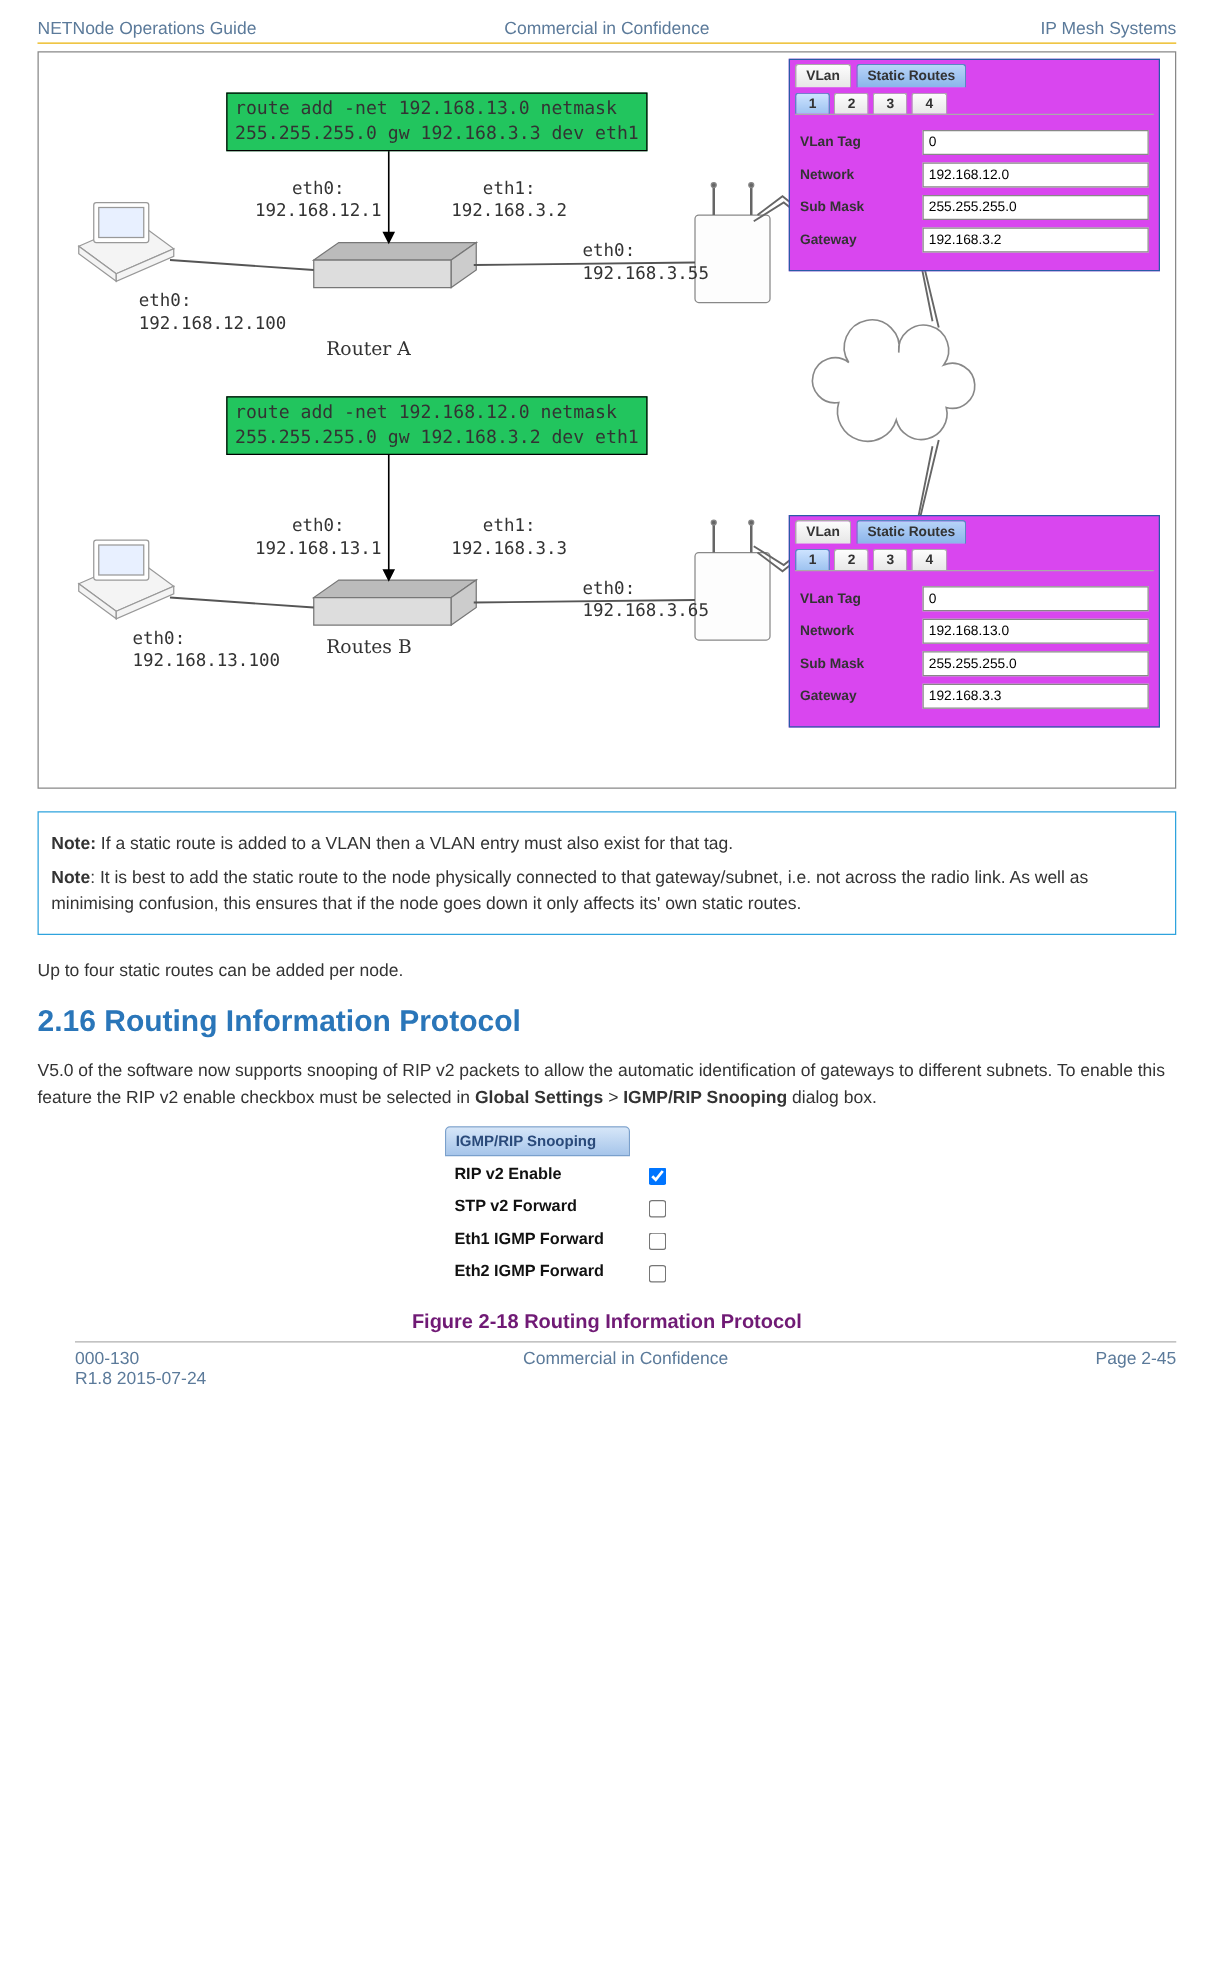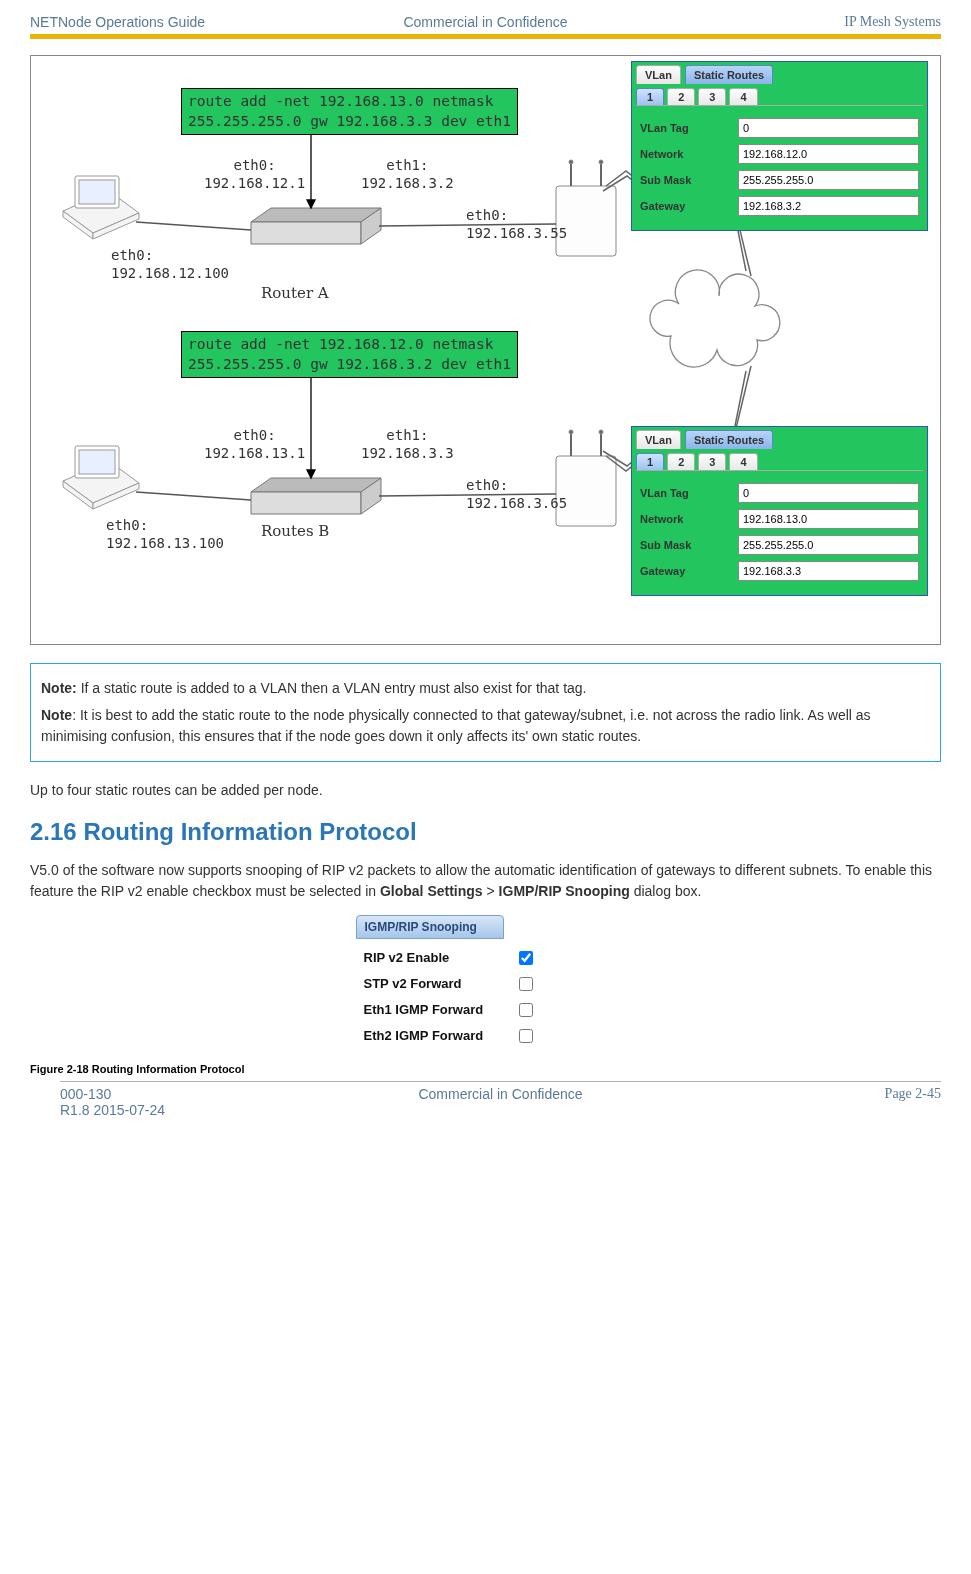--- a/index.html
+++ b/index.html
@@ -11,25 +11,25 @@
     background: #fff;
     width: 911px;
   }
   .page-header, .page-footer {
     display: flex;
     justify-content: space-between;
     color: #5b7a9a;
     font-size: 14px;
     padding: 4px 0;
   }
-  .page-header { border-bottom: 5px solid #eab308; margin-bottom: 16px; }
+  .page-header { border-bottom: 1px solid #eab308; margin-bottom: 6px; }
   .page-footer { border-top: 1px solid #b0b0b0; margin-top: 6px; padding-top: 4px; margin-left: 30px; }
   .hdr-col { width: 33%; }
   .hdr-center { text-align: center; }
-  .hdr-right { text-align: right; font-family: Liberation Serif, serif; }
+  .hdr-right { text-align: right; }
   .diagram-frame {
     border: 1px solid #888;
     padding: 8px 8px 20px 8px;
     position: relative;
     height: 560px;
     margin-bottom: 18px;
     background: #fff;
   }
   .diagram-svg { position: absolute; left: 0; top: 0; }
   .d-label {
@@ -45,21 +45,21 @@
     font-family: "DejaVu Sans Mono", "Lucida Console", monospace;
     font-size: 14.5px;
     border: 1px solid #000;
     padding: 3px 6px;
     line-height: 1.35;
     background: #22c55e;
   }
   .panel {
     position: absolute;
     border: 1px solid #2a5aa8;
-    background: #22c55e;
+    background: #d946ef;
     font-family: Arial, sans-serif;
     font-size: 11px;
   }
   .panel-tabs { display: flex; padding: 3px 4px 0 4px; gap: 4px; }
   .ptab {
     padding: 3px 8px;
     border-radius: 3px 3px 0 0;
     font-size: 11px;
     font-weight: bold;
     border: 1px solid #aaa;
@@ -124,37 +124,38 @@
     border-radius: 4px 4px 0 0;
     padding: 4px 8px;
     font-weight: bold;
     color: #2a4a7a;
     width: 130px;
   }
   .snoop-body {
     padding: 6px 8px 8px 8px;
   }
   .snoop-row {
-    display: flex; align-items: center;
+    display: flex; align-items: flex-start;
     height: 26px; gap: 6px;
   }
   .snoop-row label { font-weight: bold; width: 145px; font-size: 13px; }
   .snoop-row input[type=checkbox] { width: 14px; height: 14px; }
   .snoop-row button {
     padding: 2px 14px;
     background: linear-gradient(#fdfdfd,#e4e4e4);
     border: 1px solid #999;
     border-radius: 3px;
     font-size: 12px;
   }
   .fig-caption {
+    text-align: center;
     font-weight: bold;
-    color: #000000;
+    color: #701a75;
     margin: 6px 0 6px 0;
-    font-size: 11px;
+    font-size: 16px;
   }
   .router-label {
     font-family: "DejaVu Serif", Georgia, serif;
     font-size: 15px;
   }
 </style>
 </head>
 <body>
 
 <div class="page-header">

